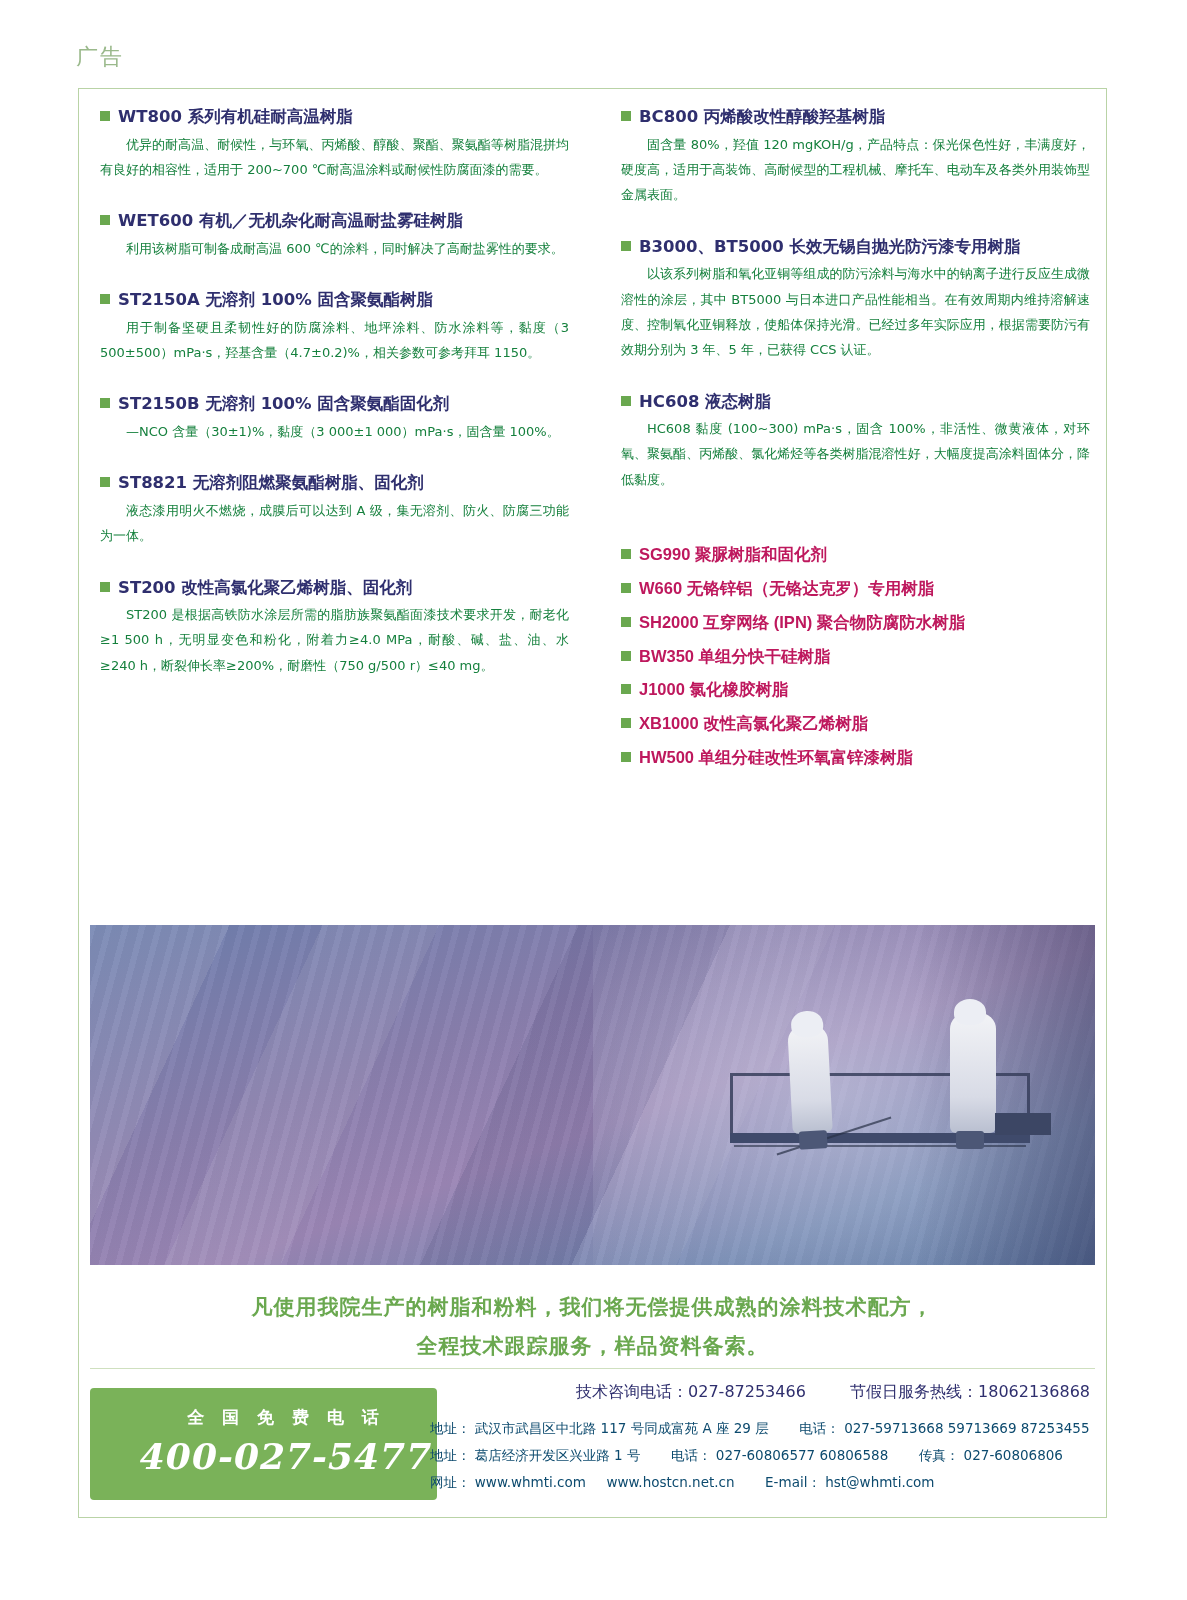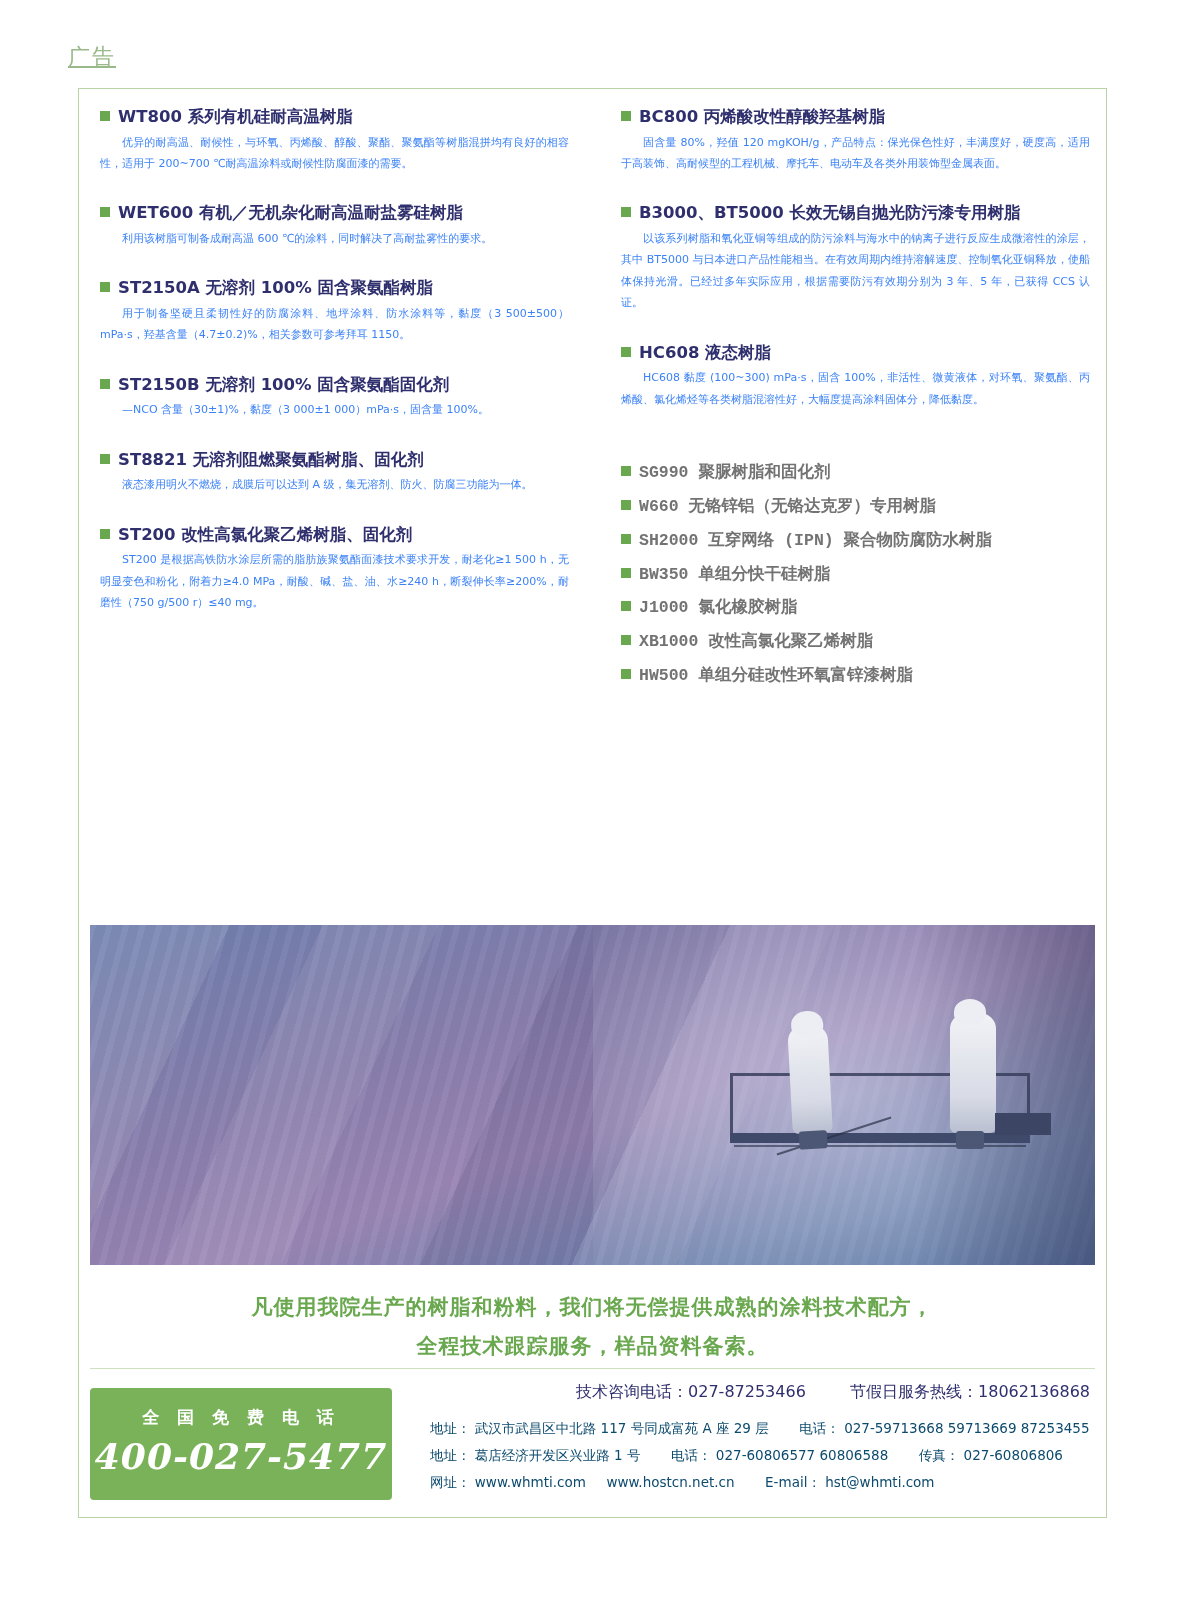--- a/index.html
+++ b/index.html
@@ -14,27 +14,26 @@
     position: relative;
     overflow: hidden;
   }
   .page {
     position: absolute;
     inset: 0;
     background: #ffffff;
   }
   .ad-mark {
     position: absolute;
-    left: 68px;
+    left: 76px;
     top: 42px;
     font-size: 22px;
     color: #9ab98b;
     letter-spacing: 2px;
     font-family: "DejaVu Sans", sans-serif;
-    text-decoration: underline;
   }
   .frame {
     position: absolute;
     left: 78px;
     top: 88px;
     width: 1029px;
     height: 1430px;
     border: 1px solid #b9d3a6;
     box-sizing: border-box;
   }
@@ -65,36 +64,36 @@
   h3.head .sq {
     display: inline-block;
     width: 10px;
     height: 10px;
     background: #6aa84f;
     margin-right: 8px;
     vertical-align: 1px;
   }
   .body-txt {
     margin: 0;
-    font-size: 11px;
+    font-size: 13px;
     line-height: 1.95;
-    color: #3b82f6;
+    color: #15803d;
     text-indent: 2em;
     text-align: justify;
     font-family: "DejaVu Sans", "Liberation Sans", sans-serif;
   }
   .list-lines {
     margin-top: 46px;
   }
   .list-lines .li {
     font-size: 16.5px;
     font-weight: bold;
-    color: #737373;
+    color: #be185d;
     line-height: 2.05;
-    font-family: Liberation Mono, monospace;
+    font-family: Liberation Sans, sans-serif;
   }
   .list-lines .li .sq {
     display: inline-block;
     width: 10px;
     height: 10px;
     background: #6aa84f;
     margin-right: 8px;
     vertical-align: 1px;
   }
 
@@ -238,20 +237,21 @@
   .phone-box {
     position: absolute;
     left: 0;
     top: 6px;
     width: 302px;
     height: 112px;
     background: #7ab259;
     border-radius: 4px;
     color: #fff;
     text-align: center;
+    padding-left: 45px;
   }
   .phone-box .lab {
     margin-top: 18px;
     font-size: 17px;
     letter-spacing: 6px;
     font-weight: bold;
     font-family: "DejaVu Sans", sans-serif;
   }
   .phone-box .num {
     margin-top: 6px;

